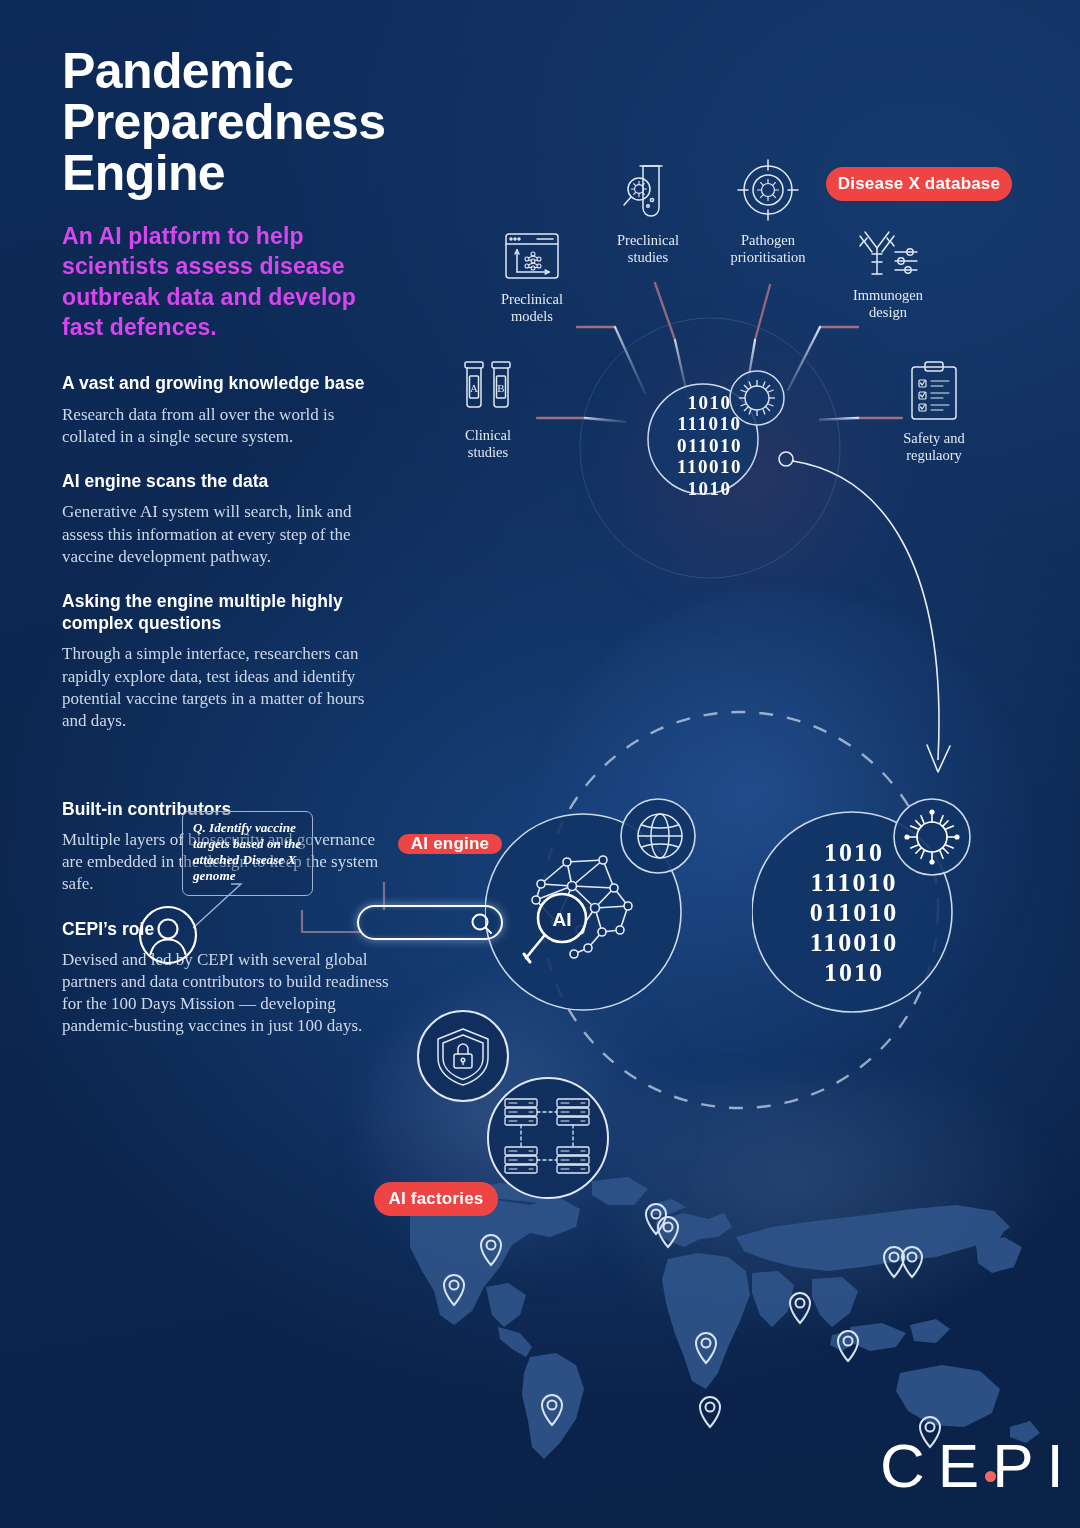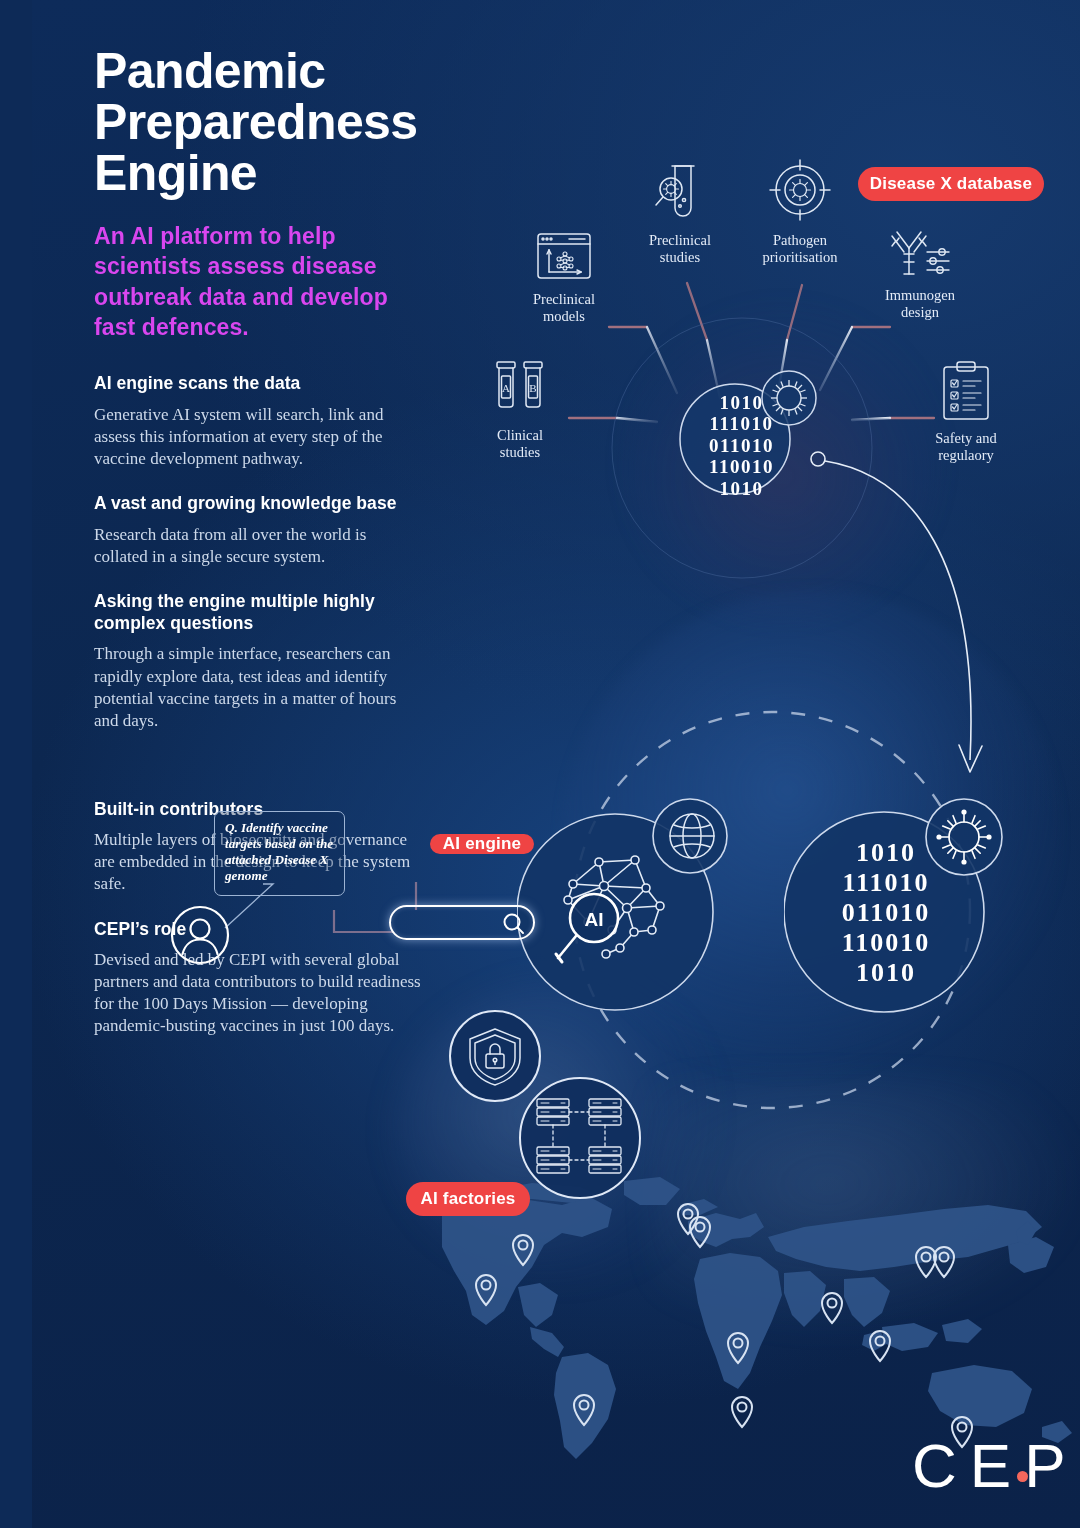--- a/index.html
+++ b/index.html
@@ -2,21 +2,21 @@
 <html><head>
 <meta charset="utf-8">
 <style>
   html,body{margin:0;padding:0;}
   body{
     width:1080px;height:1528px;overflow:hidden;position:relative;
     background:#0d2a57;
     font-family:"Liberation Sans", sans-serif;
     -webkit-font-smoothing:antialiased;
   }
-  .stage{position:absolute;inset:0;overflow:hidden;margin-left:32px;}
+  .stage{position:absolute;inset:0;overflow:hidden;}
 
   
   .bg-base{position:absolute;inset:0;
     background:
       radial-gradient(120% 70% at 85% 12%, #163a6e 0%, rgba(16,48,92,0) 60%),
       radial-gradient(90% 55% at 55% 58%, #17427d 0%, rgba(13,42,87,0) 62%),
       linear-gradient(170deg,#0d2b5a 0%, #0c2750 45%, #0b2249 100%);
   }
   .bg-glow-a{position:absolute;left:530px;top:590px;width:500px;height:500px;border-radius:50%;
     background:radial-gradient(circle at 45% 40%, rgba(44,92,160,.55) 0%, rgba(30,66,124,.28) 48%, rgba(13,42,87,0) 72%);
@@ -165,28 +165,28 @@
           <path d="M540 252 a10 10 0 1 1 20 0 c0 9 -10 20 -10 20 s-10 -11 -10 -20 z"></path>
           <circle cx="550" cy="252" r="4.5"></circle>
         </g>
     </g>
   </svg>
 
   <div class="left">
     <h1 class="title">Pandemic Preparedness Engine</h1>
     <p class="subtitle">An AI platform to help scientists assess disease outbreak data and develop fast defences.</p>
 
+    <div class="sec s1">
+      <h3>A vast and growing knowledge base</h3>
+      <p>Research data from all over the world is collated in a single secure system.</p>
+    </div>
+
     <div class="sec">
       <h3>AI engine scans the data</h3>
       <p>Generative AI system will search, link and assess this information at every step of the vaccine development pathway.</p>
-    </div>
-
-    <div class="sec s1">
-      <h3>A vast and growing knowledge base</h3>
-      <p>Research data from all over the world is collated in a single secure system.</p>
     </div>
 
     <div class="sec">
       <h3>Asking the engine multiple highly complex questions</h3>
       <p>Through a simple interface, researchers can rapidly explore data, test ideas and identify potential vaccine targets in a matter of hours and days.</p>
     </div>
 
     <div class="gap-big"></div>
 
 

